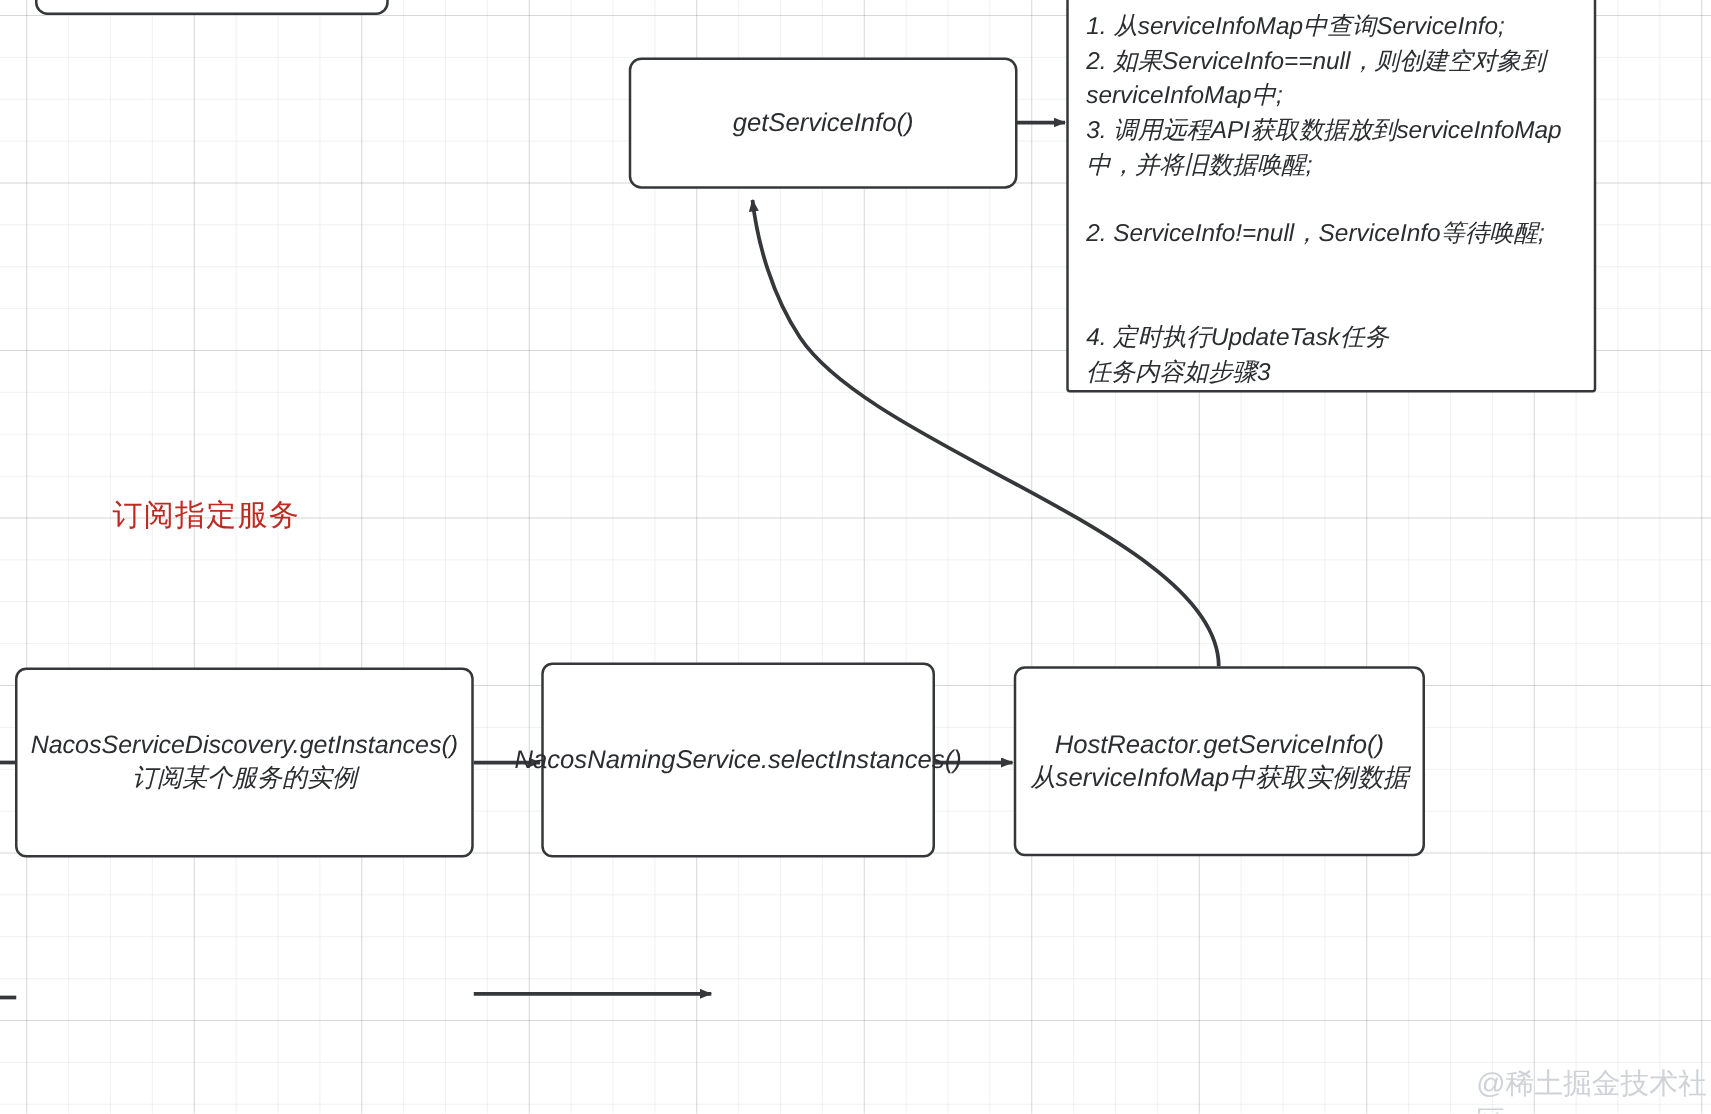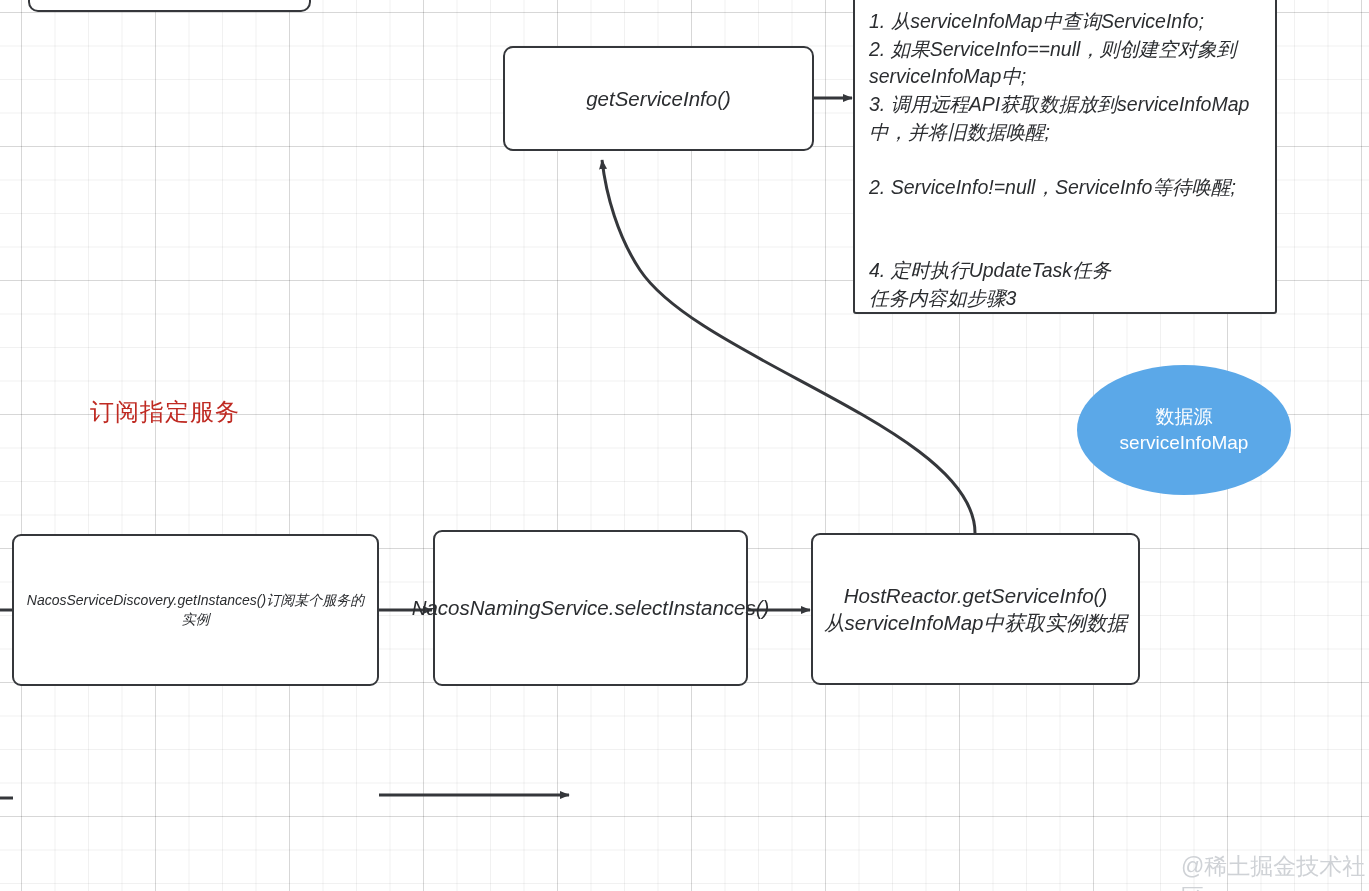--- a/index.html
+++ b/index.html
@@ -87,21 +87,21 @@
     padding: 0;
     text-align: left;
   }
 
   #node-discovery-instances {
     left: 12px;
     top: 534px;
     width: 367px;
     height: 152px;
     border-radius: 9px;
-    font-size: 14px;
+    font-size: 20px;
   }
 
   #node-naming-select {
     left: 433px;
     top: 530px;
     width: 315px;
     height: 156px;
     border-radius: 9px;
     font-size: 20.5px;
   }
@@ -252,22 +252,18 @@
     <span class="txt">NacosNamingService.selectInstances()</span>
   </div>
 
   <div class="node rounded" id="node-host-reactor">
     <span class="txt">HostReactor.getServiceInfo()
 从serviceInfoMap中获取实例数据</span>
   </div>
 
 
 
-  <div id="node-datasource">
-    <span class="txt">数据源
-serviceInfoMap</span>
-  </div>
 
   <div id="label-subscribe">订阅指定服务</div>
 
   <div id="watermark">@稀土掘金技术社区</div>
 
 </div>
 
 </body></html>

